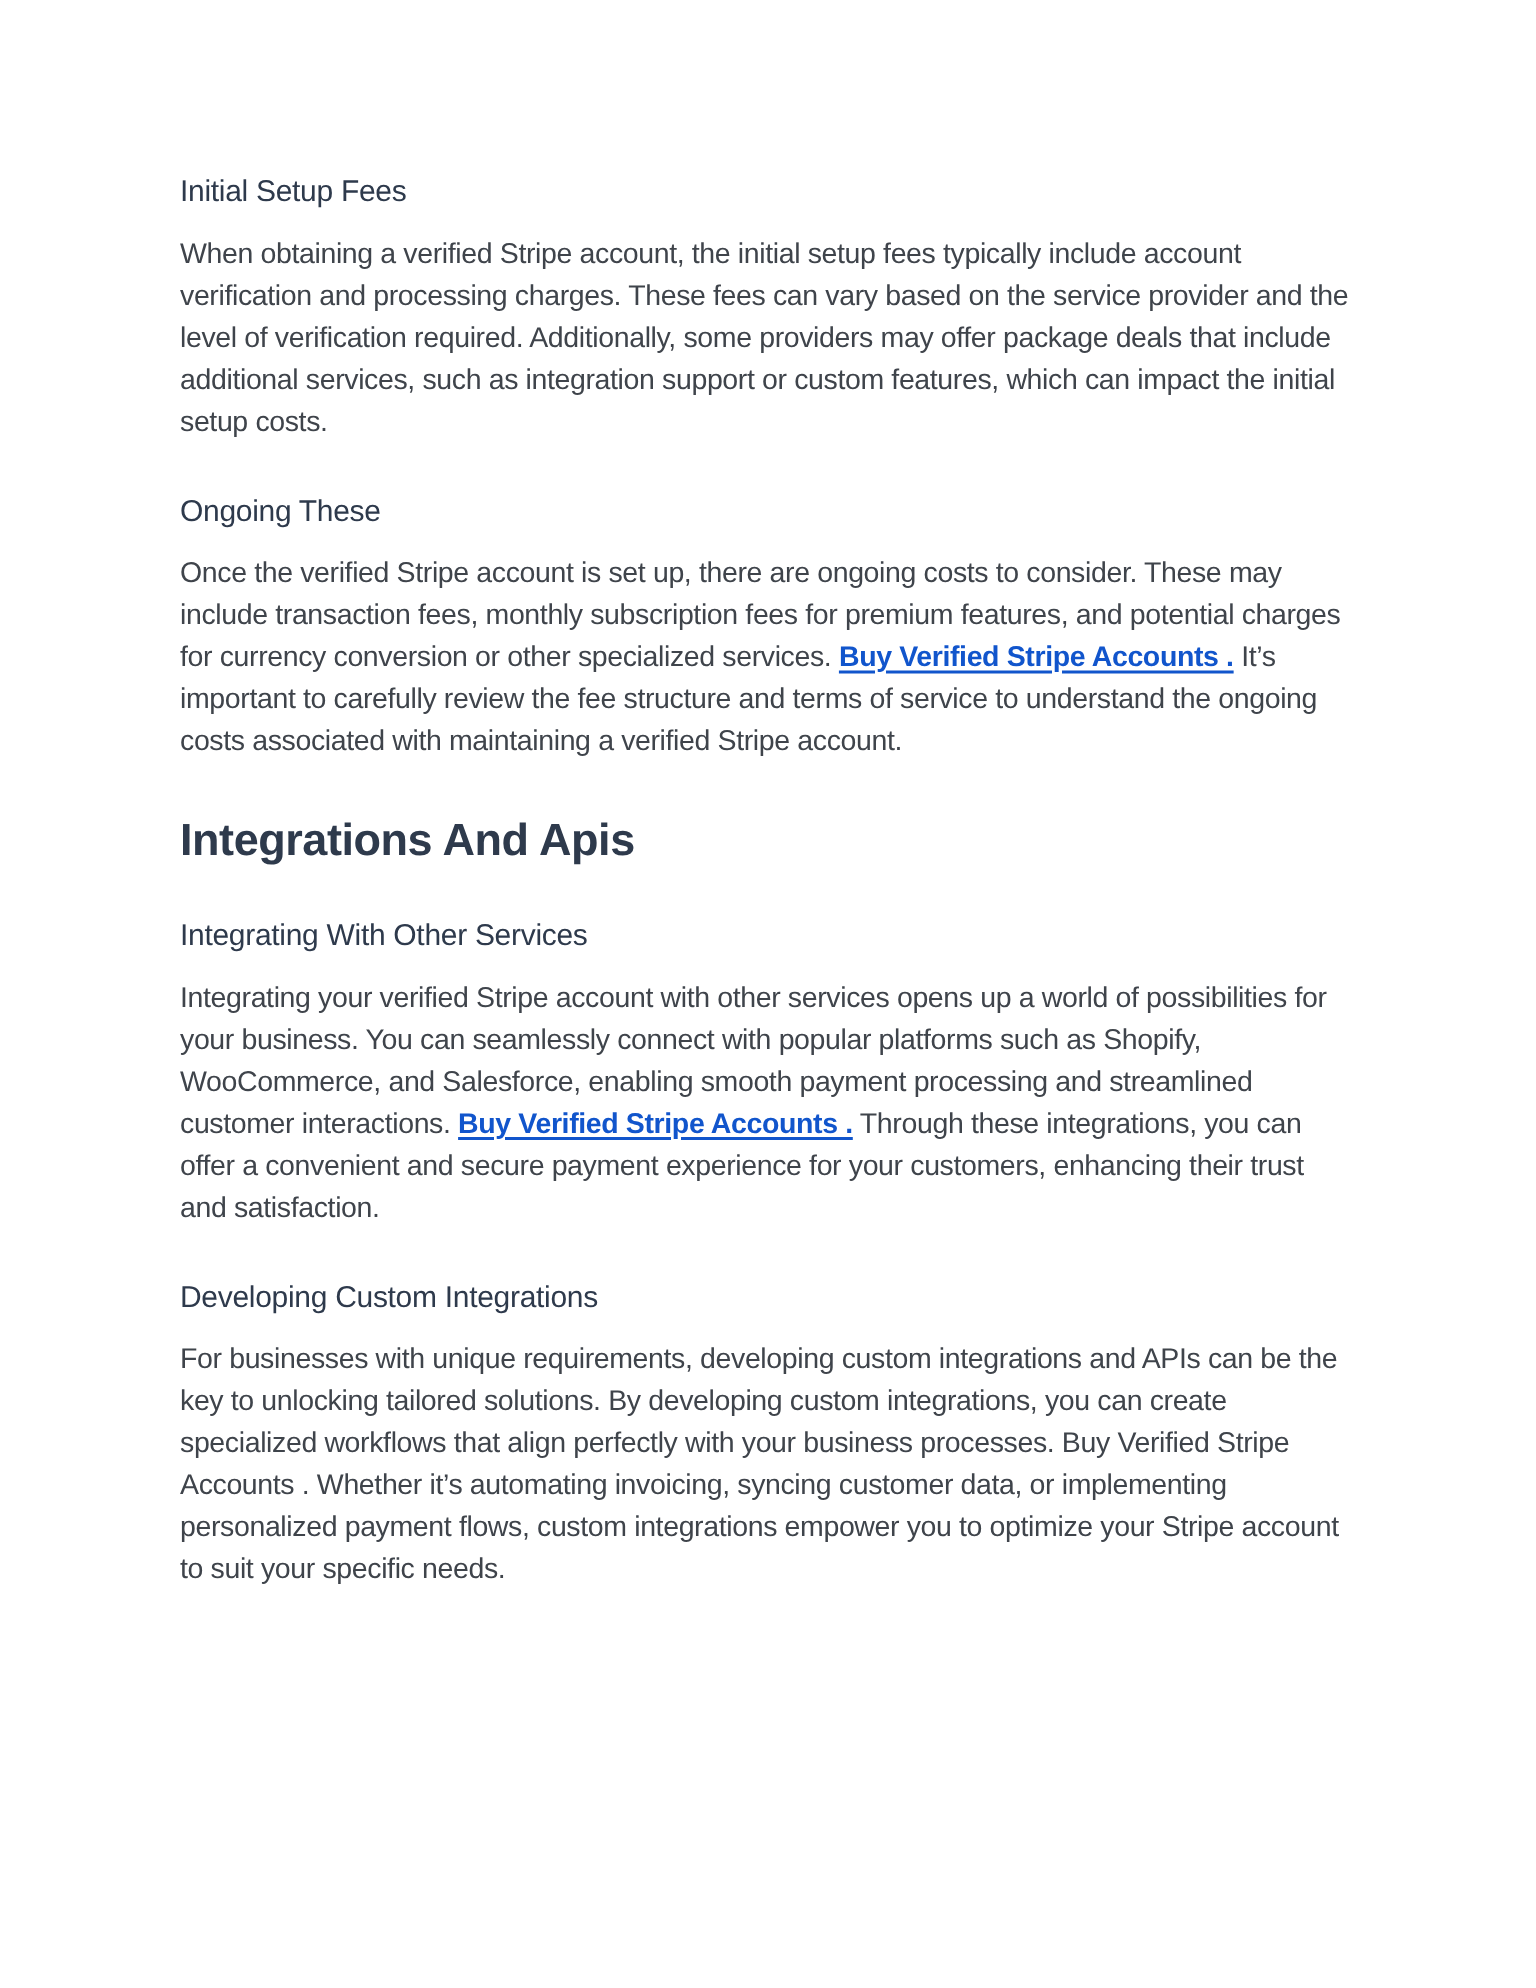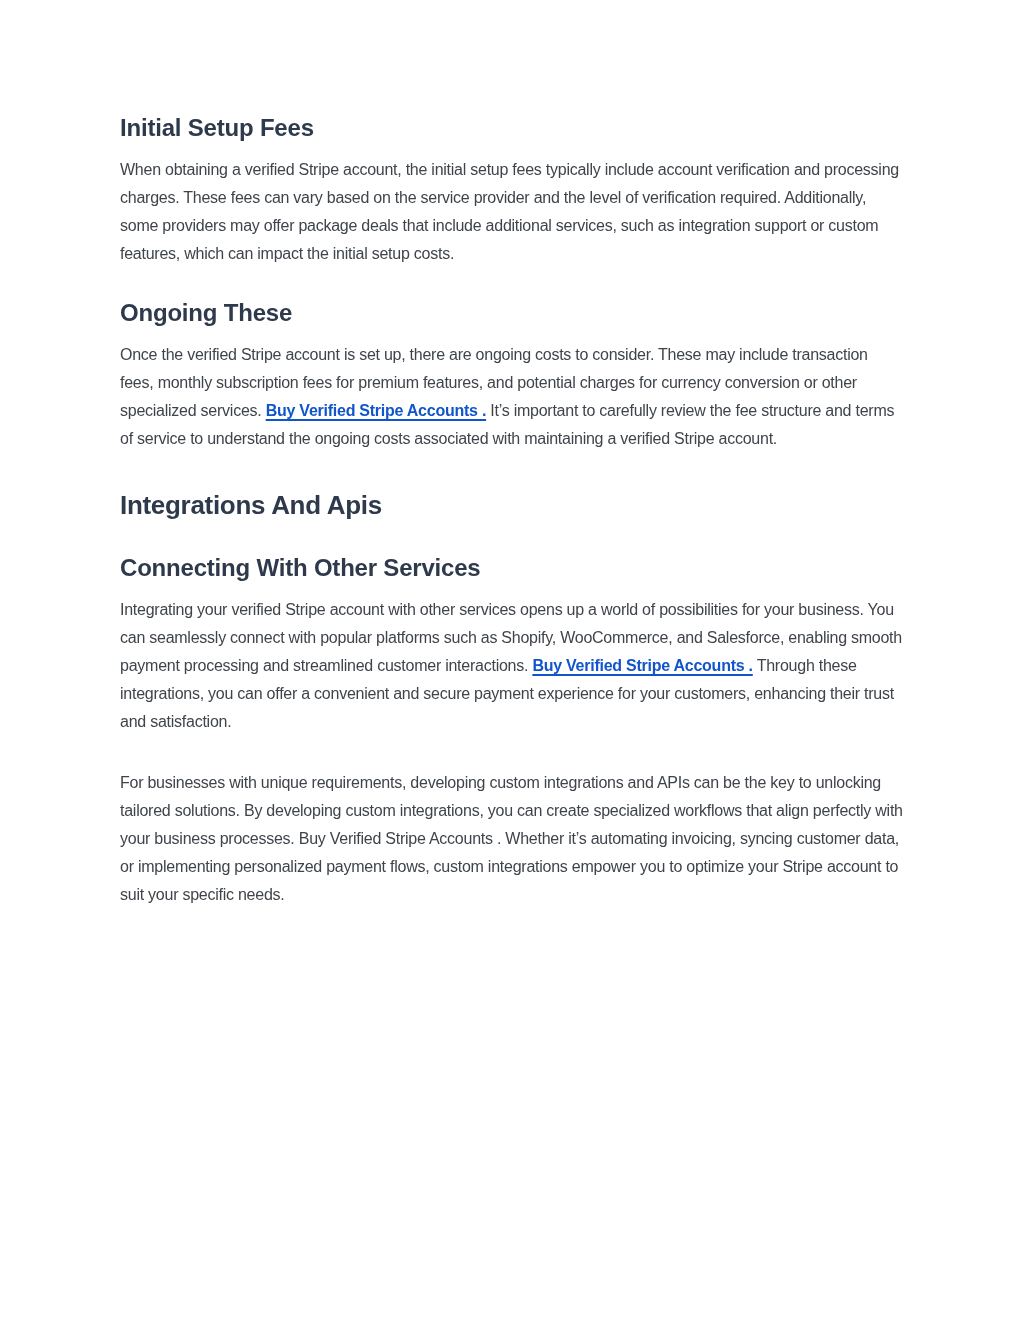--- a/index.html
+++ b/index.html
@@ -18,37 +18,37 @@
     width: 1024px;
     height: 1325px;
     overflow: hidden;
     font-family: "Liberation Sans", "DejaVu Sans", sans-serif;
     color: var(--body-color);
   }
   .doc {
     padding: 116px 119px 0 120px;
   }
   .doc h1 {
-    font-size: 26px;
+    font-size: 30px;
     line-height: 38px;
     font-weight: 700;
     color: var(--heading-color);
     letter-spacing: -0.3px;
     margin: 12px 0 32px 0;
   }
   .doc h2 {
-    font-size: 24px;
+    font-size: 20px;
     line-height: 24px;
-    font-weight: 700;
+    font-weight: 400;
     color: var(--heading-color);
     letter-spacing: -0.2px;
     margin: 0 0 16px 0;
   }
   .doc p {
-    font-size: 16px;
+    font-size: 19px;
     line-height: 28px;
     letter-spacing: -0.25px;
     margin: 0 0 33px 0;
   }
   .doc a.doc-link {
     color: var(--link-color);
     font-weight: 700;
     text-decoration-thickness: 2px;
     text-underline-offset: 3px;
     cursor: pointer;
@@ -57,17 +57,18 @@
 </head>
 <body>
 
 <main class="doc">
   <div id="doc-content">
       <h2>Initial Setup Fees</h2>
       <p><span>When obtaining a verified Stripe account, the initial setup fees typically include account verification and processing charges. These fees can vary based on the service provider and the level of verification required. Additionally, some providers may offer package deals that include additional services, such as integration support or custom features, which can impact the initial setup costs.</span></p>
       <h2>Ongoing These</h2>
       <p><span>Once the verified Stripe account is set up, there are ongoing costs to consider. These may include transaction fees, monthly subscription fees for premium features, and potential charges for currency conversion or other specialized services. </span><a class="doc-link" href="#">Buy Verified Stripe Accounts .</a><span> It’s important to carefully review the fee structure and terms of service to understand the ongoing costs associated with maintaining a verified Stripe account.</span></p>
       <h1>Integrations And Apis</h1>
-      <h2>Connecting With Other Services</h2>
+      <h2>Integrating With Other Services</h2>
       <p><span>Integrating your verified Stripe account with other services opens up a world of possibilities for your business. You can seamlessly connect with popular platforms such as Shopify, WooCommerce, and Salesforce, enabling smooth payment processing and streamlined customer interactions. </span><a class="doc-link" href="#">Buy Verified Stripe Accounts .</a><span> Through these integrations, you can offer a convenient and secure payment experience for your customers, enhancing their trust and satisfaction.</span></p>
+      <h2>Developing Custom Integrations</h2>
       <p><span>For businesses with unique requirements, developing custom integrations and APIs can be the key to unlocking tailored solutions. By developing custom integrations, you can create specialized workflows that align perfectly with your business processes. Buy Verified Stripe Accounts . Whether it’s automating invoicing, syncing customer data, or implementing personalized payment flows, custom integrations empower you to optimize your Stripe account to suit your specific needs.</span></p>
     </div>
 </main>
 
 </body></html>

